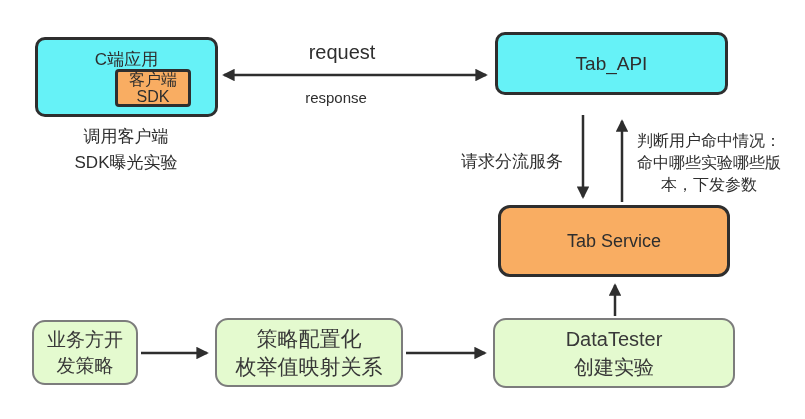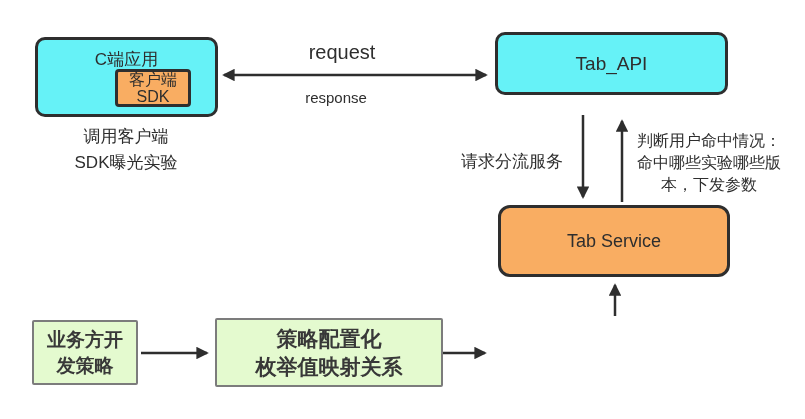--- a/index.html
+++ b/index.html
@@ -27,22 +27,22 @@
     border-radius: 10px;
   }
   .orange {
     background: #f9ad62;
     border: 3px solid #2e2e2e;
     border-radius: 12px;
   }
   .green {
     background: #e4facf;
     border: 2px solid #7c7c7c;
-    border-radius: 2px;
-    font-weight: bold;
+    border-radius: 13px;
+    font-weight: normal;
     color: #383838;
   }
   .lbl {
     position: absolute;
     text-align: center;
     white-space: pre-line;
     color: #2e2e2e;
   }
   #client-app { left: 35px; top: 37px; width: 183px; height: 80px; padding-left: 24px; }
   #client-app-title {
@@ -57,21 +57,21 @@
     font-size: 16px; line-height: 17px; box-sizing: border-box;
   }
   #client-caption { left: 36px; top: 124px; width: 180px; font-size: 17px; line-height: 26px; }
   #tab-api { left: 495px; top: 32px; width: 233px; height: 63px; font-size: 19px; }
   #tab-service { left: 498px; top: 205px; width: 232px; height: 72px; font-size: 18px; }
   #request-label  { left: 297px; top: 41px; width: 90px; font-size: 20px; }
   #response-label { left: 288px; top: 89px; width: 96px; font-size: 15px; }
   #route-label    { left: 458px; top: 150px; width: 108px; font-size: 17px; }
   #hit-label      { left: 623px; top: 130px; width: 172px; font-size: 16px; line-height: 22px; }
   #biz-dev         { left: 32px;  top: 320px; width: 106px; height: 65px; font-size: 19px; line-height: 26px; }
-  #strategy-config { left: 215px; top: 318px; width: 228px; height: 69px; font-size: 21px; line-height: 28px; }
+  #strategy-config { left: 215px; top: 318px; width: 188px; height: 69px; font-size: 21px; line-height: 28px; }
   #data-tester     { left: 493px; top: 318px; width: 242px; height: 70px; font-size: 20px; line-height: 28px; }
   #arrows { position: absolute; left: 0; top: 0; width: 805px; height: 419px; pointer-events: none; }
   #arrows line { stroke: #2e2e2e; stroke-width: 2.5; }
 </style>
 </head>
 <body>
 
 <div id="canvas">
 
   <svg id="arrows" viewBox="0 0 805 419" xmlns="http://www.w3.org/2000/svg">
@@ -105,14 +105,16 @@
   <div id="response-label" class="lbl">response</div>
   <div id="hit-label" class="lbl">判断用户命中情况：
 命中哪些实验哪些版
 本，下发参数</div>
   <div id="route-label" class="lbl">请求分流服务</div>
 
   <div id="biz-dev" class="node green">业务方开
 发策略</div>
   <div id="strategy-config" class="node green">策略配置化
 枚举值映射关系</div>
+  <div id="data-tester" class="node green">DataTester
+创建实验</div>
 
 </div>
 
 </body></html>

